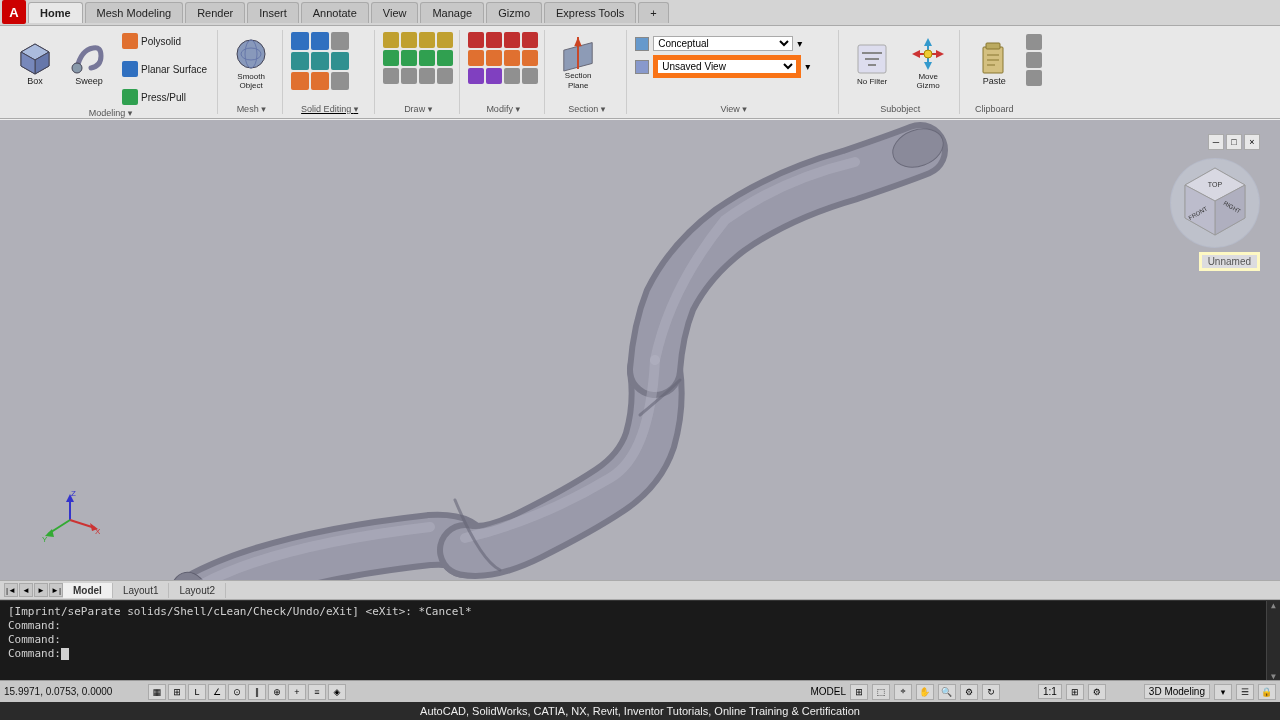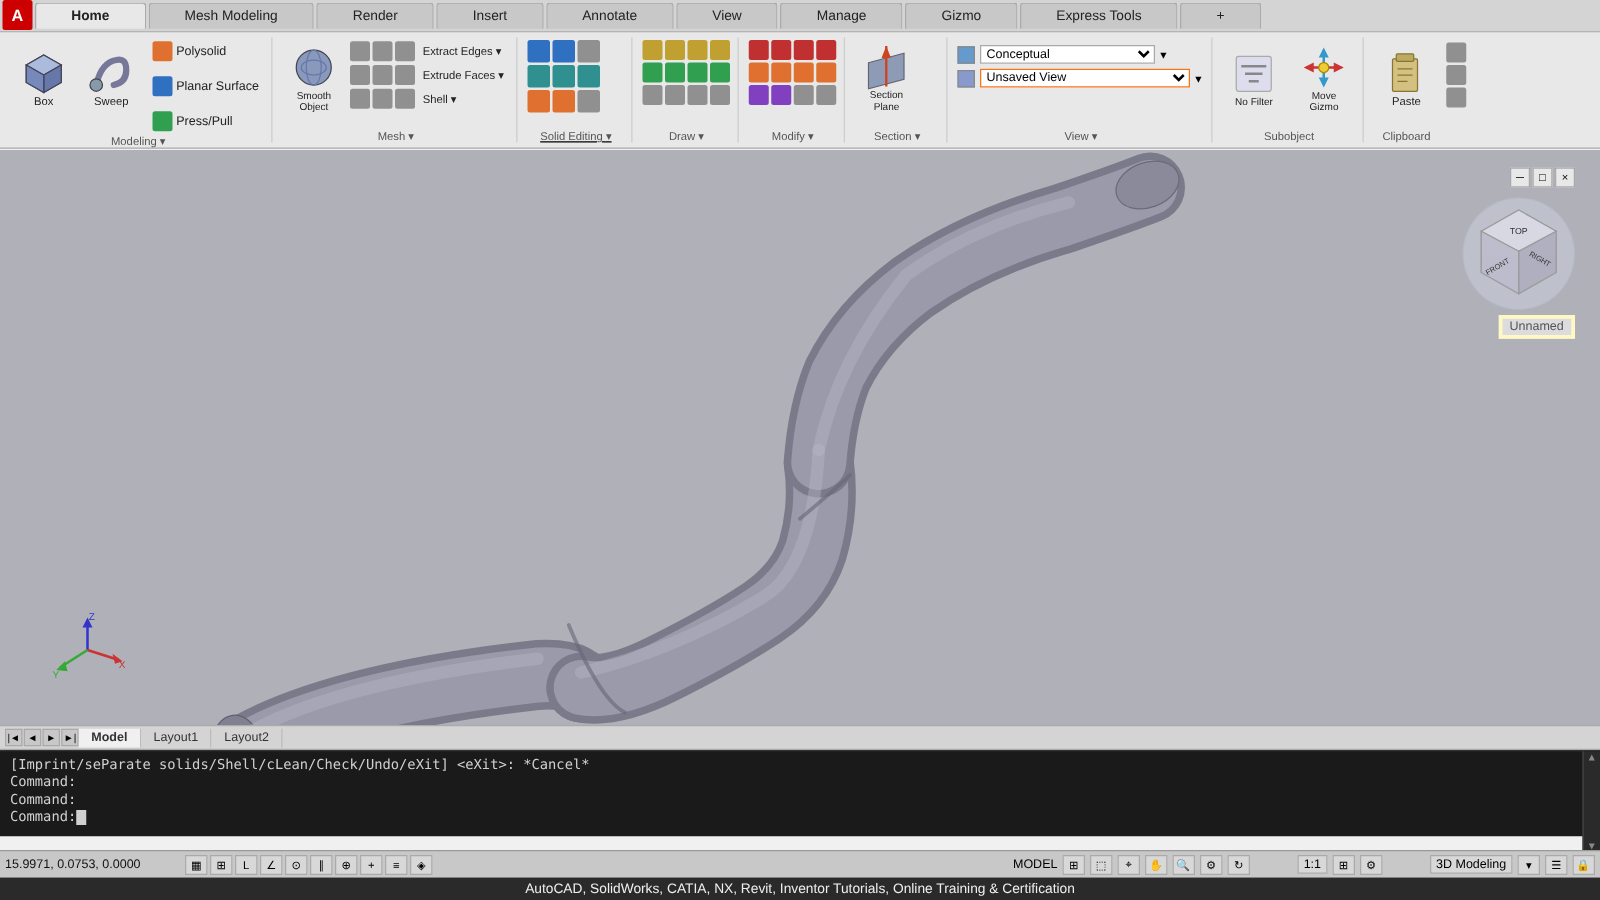--- a/index.html
+++ b/index.html
@@ -4,21 +4,21 @@
   <style>
     * { margin: 0; padding: 0; box-sizing: border-box; }
     body { width: 1280px; height: 720px; overflow: hidden; font-family: 'Segoe UI', Arial, sans-serif; font-size: 11px; background: #f0f0f0; }
 
     
     #ribbon { width: 1280px; background: #e8e8e8; border-bottom: 1px solid #aaa; }
 
     
     #tab-bar { display: flex; align-items: center; height: 26px; background: #d4d4d4; border-bottom: 1px solid #aaa; padding-left: 28px; gap: 2px; }
     .app-logo { width: 24px; height: 24px; background: #c00; border-radius: 2px; display: flex; align-items: center; justify-content: center; color: white; font-weight: bold; font-size: 13px; margin-right: 4px; position: absolute; left: 2px; top: 0px; }
-    .tab-item { padding: 4px 28px; background: #c8c8c8; border-radius: 3px 3px 0 0; cursor: pointer; font-size: 11px; color: #222; border: 1px solid #aaa; border-bottom: none; }
+    .tab-item { padding: 4px 11px; background: #c8c8c8; border-radius: 3px 3px 0 0; cursor: pointer; font-size: 11px; color: #222; border: 1px solid #aaa; border-bottom: none; }
     .tab-item.active { background: #e8e8e8; font-weight: bold; }
 
     
     #ribbon-content { display: flex; align-items: flex-start; padding: 4px 4px 0; gap: 2px; height: 92px; }
     .ribbon-group { display: flex; flex-direction: column; border-right: 1px solid #ccc; padding: 2px 6px 0 6px; height: 84px; }
     .ribbon-group-label { font-size: 9px; color: #555; text-align: center; margin-top: auto; padding-top: 2px; }
     .ribbon-group-top { display: flex; flex-direction: row; align-items: flex-start; gap: 4px; flex: 1; }
     .ribbon-group-top-col { display: flex; flex-direction: column; gap: 10px; }
 
     .btn-large { display: flex; flex-direction: column; align-items: center; justify-content: center; width: 50px; height: 62px; cursor: pointer; border-radius: 3px; padding: 2px; font-size: 9px; text-align: center; color: #222; background: transparent; border: 1px solid transparent; }
@@ -42,21 +42,21 @@
     #pipe-svg { position: absolute; top: 0; left: 0; width: 100%; height: 100%; }
 
     
     #bottom-tabs { position: absolute; top: 580px; left: 0; width: 1280px; height: 20px; background: #d4d4d4; display: flex; align-items: center; gap: 0; border-top: 1px solid #aaa; border-bottom: 1px solid #aaa; }
     .bottom-tab { padding: 2px 10px; font-size: 10px; cursor: pointer; border-right: 1px solid #bbb; color: #333; }
     .bottom-tab.active { background: #f0f0f0; font-weight: bold; }
     .nav-arrows { display: flex; gap: 1px; margin-left: 4px; }
     .nav-arr { width: 14px; height: 14px; background: #c8c8c8; border: 1px solid #aaa; display: flex; align-items: center; justify-content: center; font-size: 8px; cursor: pointer; }
 
     
-    #command-area { position: absolute; top: 600px; left: 0; width: 1280px; height: 69px; background: #1a1a1a; color: #e0e0e0; font-family: monospace; font-size: 11px; padding: 4px 8px; border-top: 1px solid #333; display: flex; flex-direction: column; gap: 1px; }
+    #command-area { position: absolute; top: 600px; left: 0; width: 1280px; height: 80px; background: #1a1a1a; color: #e0e0e0; font-family: monospace; font-size: 11px; padding: 4px 8px; border-top: 1px solid #333; display: flex; flex-direction: column; gap: 1px; }
     .cmd-line { color: #d0d0d0; }
     .cmd-input { display: flex; align-items: center; gap: 0; }
     .cmd-prompt { color: #d0d0d0; }
     .cmd-cursor { display: inline-block; width: 8px; height: 12px; background: #d0d0d0; vertical-align: middle; }
 
     
     #status-bar { position: absolute; top: 680px; left: 0; width: 1280px; height: 22px; background: #c8c8c8; border-top: 1px solid #999; display: flex; align-items: center; gap: 4px; padding: 0 4px; }
     .status-coords { font-size: 10px; color: #111; min-width: 140px; }
     .status-icons { display: flex; gap: 2px; align-items: center; flex: 1; }
     .status-icon { width: 18px; height: 16px; background: #d8d8d8; border: 1px solid #aaa; display: flex; align-items: center; justify-content: center; font-size: 9px; cursor: pointer; }
@@ -148,40 +148,20 @@
         <div class="btn-large">
           <div class="icon-area">
             <svg width="36" height="36" viewBox="0 0 36 36">
               <ellipse cx="18" cy="18" rx="14" ry="14" fill="#8899bb" stroke="#445" stroke-width="1"></ellipse>
               <ellipse cx="18" cy="18" rx="10" ry="6" fill="none" stroke="#6677aa" stroke-width="1"></ellipse>
               <ellipse cx="18" cy="18" rx="6" ry="14" fill="none" stroke="#6677aa" stroke-width="1"></ellipse>
             </svg>
           </div>
           <span style="font-size:8px;text-align:center;">Smooth<br>Object</span>
         </div>
-        <div class="ribbon-group-top-col" style="gap:1px;">
-          <div style="display:flex;gap:2px;align-items:center;height:18px;">
-            <span class="ri ri-gray"></span>
-            <span class="ri ri-gray"></span>
-            <span class="ri ri-gray"></span>
-            <div class="btn-small" style="font-size:9px;">Extract Edges ▾</div>
-          </div>
-          <div style="display:flex;gap:2px;align-items:center;height:18px;">
-            <span class="ri ri-gray"></span>
-            <span class="ri ri-gray"></span>
-            <span class="ri ri-gray"></span>
-            <div class="btn-small" style="font-size:9px;">Extrude Faces ▾</div>
-          </div>
-          <div style="display:flex;gap:2px;align-items:center;height:18px;">
-            <span class="ri ri-gray"></span>
-            <span class="ri ri-gray"></span>
-            <span class="ri ri-gray"></span>
-            <div class="btn-small" style="font-size:9px;">Shell ▾</div>
-          </div>
-        </div>
       </div>
       <div class="ribbon-group-label">
         Mesh <span>▾</span>
       </div>
     </div>
 
     <div class="ribbon-group" style="min-width:90px;text-decoration:underline;">
       <div class="ribbon-group-top">
         <div class="ribbon-group-top-col" style="gap:2px;">
           <div style="display:flex;gap:2px;">
@@ -289,21 +269,21 @@
           <select style="width:140px;font-size:10px;border:1px solid #aaa;background:white;">
             <option>Conceptual</option>
             <option>Realistic</option>
             <option>Shaded</option>
             <option>Wireframe</option>
           </select>
           <span style="font-size:10px;cursor:pointer;">▾</span>
         </div>
         <div style="display:flex;align-items:center;gap:4px;">
           <div class="color-swatch" style="background:#8899cc;"></div>
-          <select style="width:168px;font-size:10px;border:1px solid #f97316;background:white;">
+          <select style="width:148px;font-size:10px;border:5px solid #f97316;background:white;">
             <option>Unsaved View</option>
           </select>
           <span style="font-size:10px;cursor:pointer;">▾</span>
         </div>
       </div>
       <div class="ribbon-group-label">
         View <span>▾</span>
       </div>
     </div>
 

